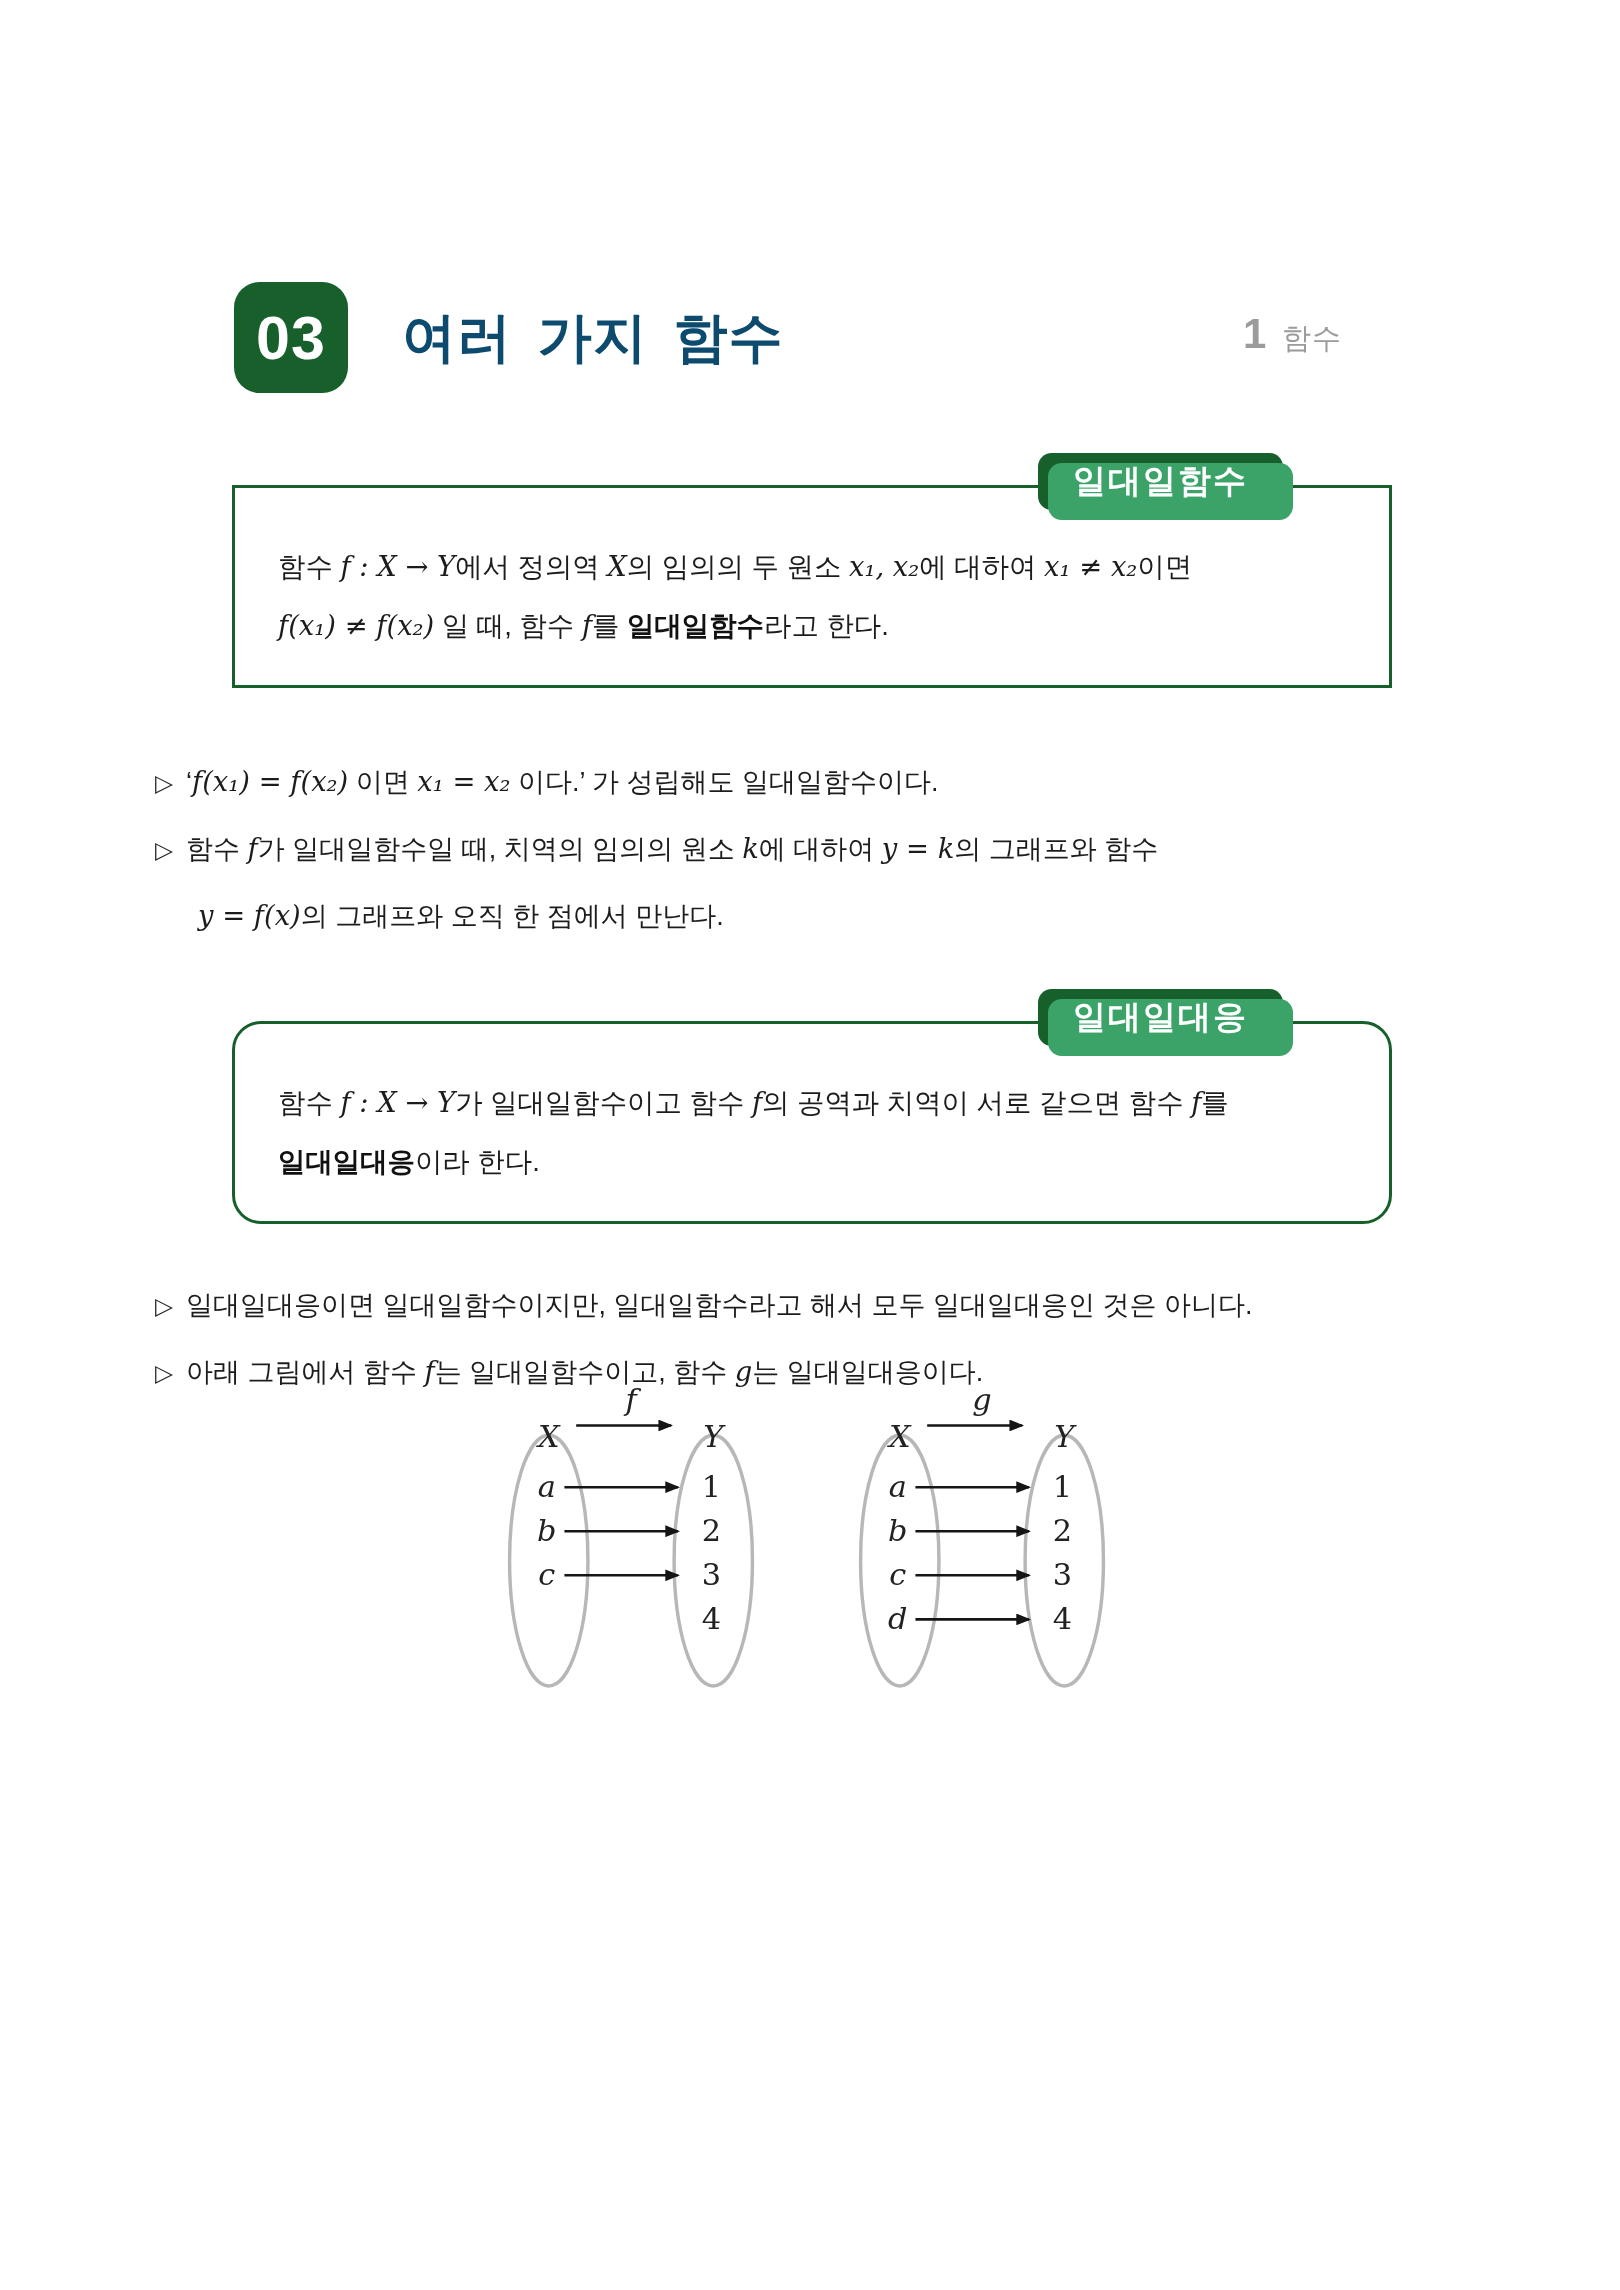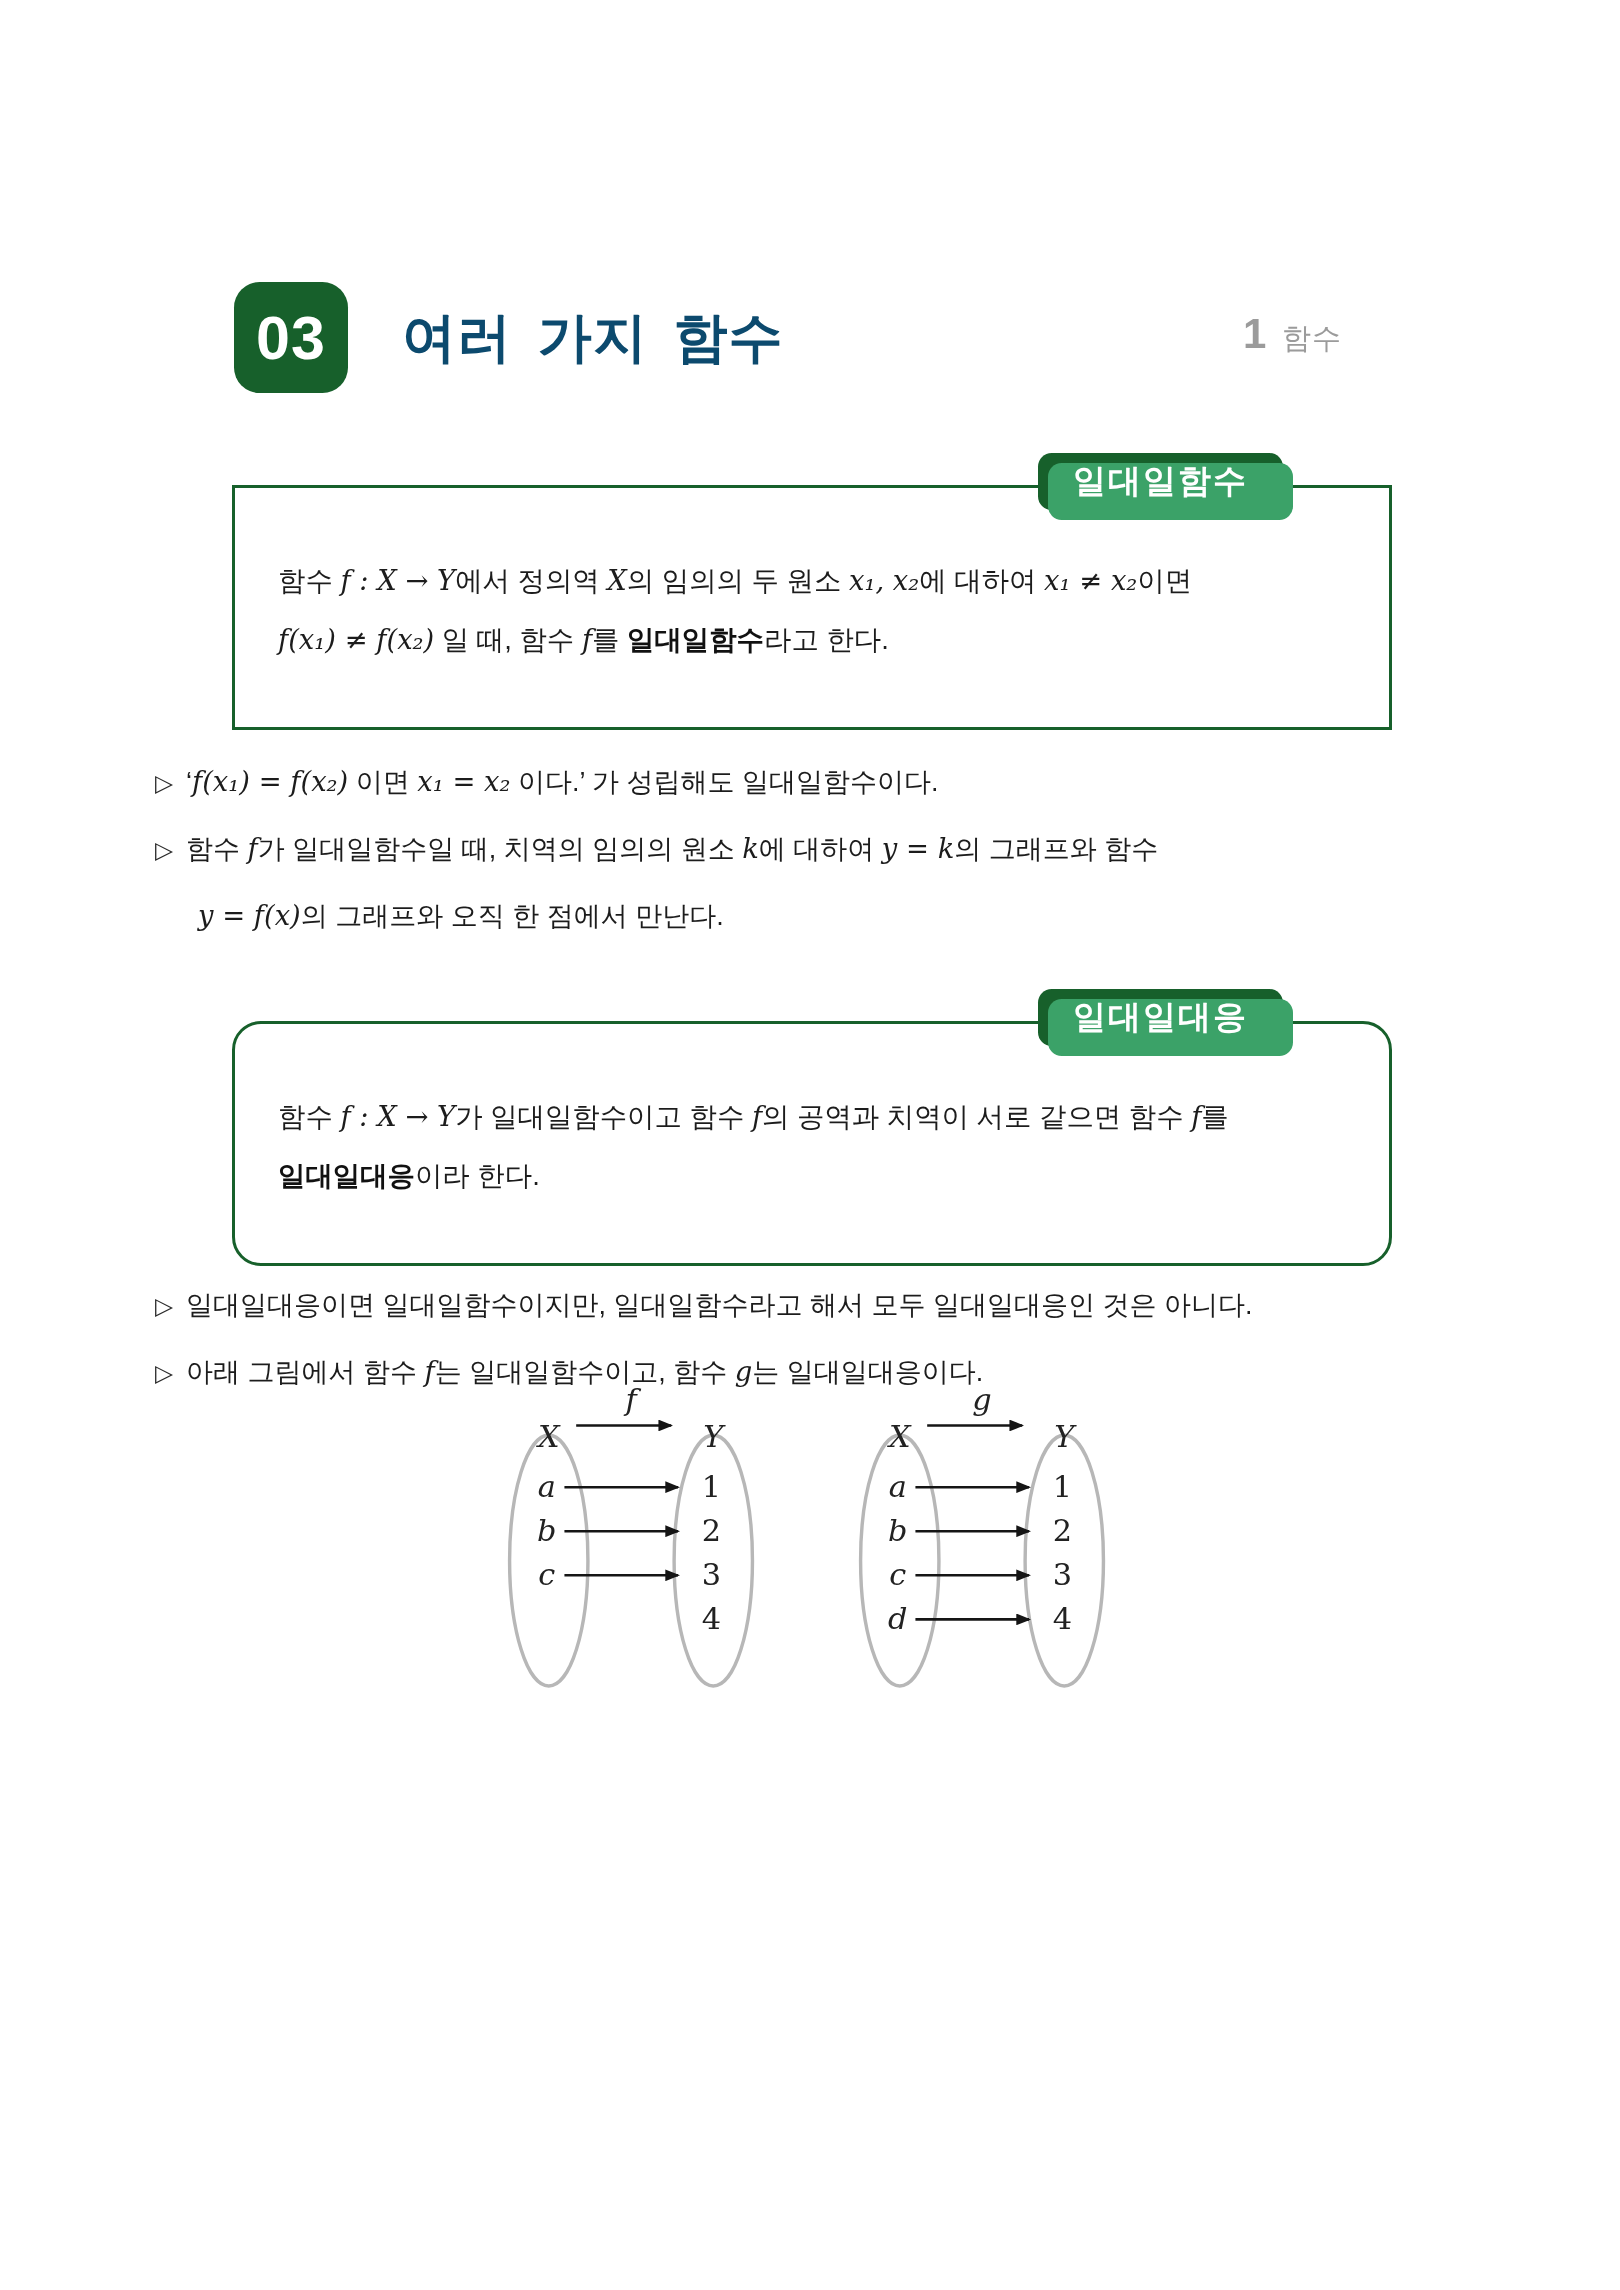--- a/index.html
+++ b/index.html
@@ -18,36 +18,36 @@
     font-size:54px; font-weight:bold; letter-spacing:1px; word-spacing:9.8px;
   }
   .unit-info{
     position:absolute; left:1243px; top:310px; display:flex; align-items:baseline; color:#9b9b9b;
   }
   .unit-info .num{ font-size:42px; font-weight:bold; }
   .unit-info .lbl{ font-size:29px; margin-left:15.7px; letter-spacing:1px; }
 
   
   .concept-box{
-    position:absolute; left:232px; width:1160px; height:245px;
+    position:absolute; left:232px; width:1160px; height:203px;
     border:3.9px solid #17602B; background:#ffffff; box-sizing:border-box;
   }
   .box1{ top:485px; }
   .box2{ top:1021px;border-radius:29px; }
   .tab{
     position:absolute; top:-35px; right:106px; height:57px;
     background:#17602B; border-radius:13.7px; padding:0 35px;
     display:flex; align-items:center; justify-content:center; z-index:2;
   }
   .tab::before{
     content:""; position:absolute; left:9.8px; top:9.8px; right:-9.8px; bottom:-9.8px;
     background:#3BA268; border-radius:13.7px; z-index:-1;
   }
   .tab span{ color:#ffffff; font-size:33px; font-weight:bold; letter-spacing:2px; }
-  .box-body{ padding:63px 39px 0 43px; }
+  .box-body{ padding:49px 39px 0 43px; }
   .box-line{ margin:0; height:59px; line-height:59px; font-size:27.4px; white-space:nowrap; }
 
   
   .k{ color:#1c1c1c; }
   .bk{ color:#111111; font-weight:bold; }
   .m{ font-family:"DejaVu Serif","DejaVu Sans",serif; font-style:italic; font-size:27.4px; }
 
   
   .notes{ position:absolute; left:155px; width:1333px; }
   .notes1{ top:749px; }

